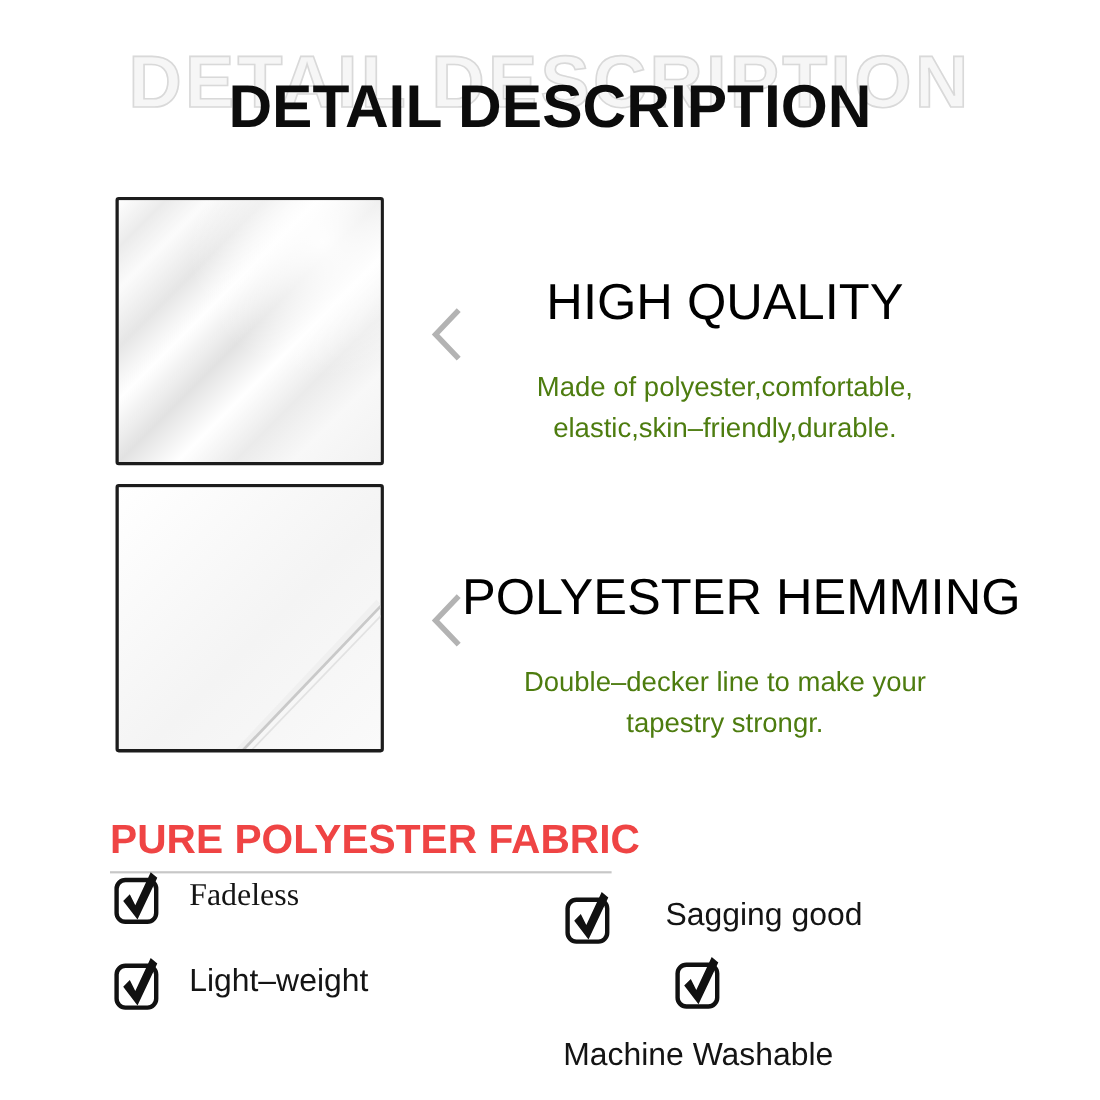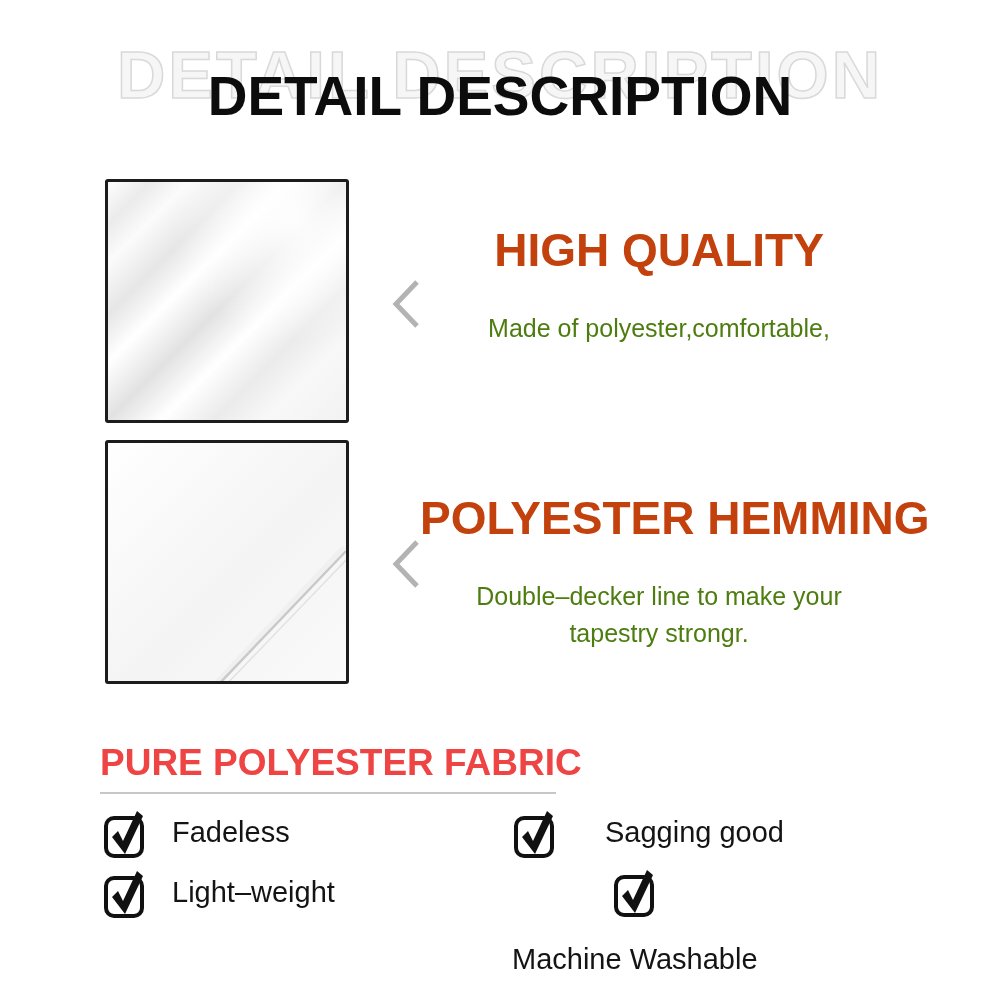--- a/index.html
+++ b/index.html
@@ -64,22 +64,22 @@
   .chevron2 { left: 391px; top: 538px; }
 
   
   .text-col {
     position: absolute; left: 420px; width: 478px;
     text-align: center; z-index: 2;
   }
   .col1 { top: 224px; }
   .col2 { top: 492px; }
   .sec-heading {
-    font-size: 46px; font-weight: 700; color: #c2410c;
-    line-height: 52px; white-space: nowrap;
+    font-size: 46px; font-weight: 400; color: #000000;
+    line-height: 52px; white-space: nowrap; margin-top: 24px;
   }
   .sec-body {
     margin-top: 34px;
     font-size: 25px; line-height: 37px; color: #4d7c0f;
   }
 
   
   .features-title {
     position: absolute; left: 100px; top: 742px;
     font-size: 37px; font-weight: 700; letter-spacing: 0px;
@@ -88,21 +88,21 @@
   .features-underline {
     position: absolute; left: 100px; top: 792px;
     width: 456px; height: 2px; background: #c7c7c7; z-index: 2;
   }
   .feature-item {
     position: absolute; display: flex; align-items: center;
     gap: 24px; height: 58px;
     font-size: 29px; color: #141414; z-index: 2;
     white-space: nowrap;
   }
-  .f1 { left: 102px; top: 803px; }
+  .f1 { left: 102px; top: 785px; font-family: Liberation Serif, serif; }
   .f2 { left: 102px; top: 863px; align-items: center; }
   .f3 { left: 512px; top: 803px; gap: 47px; }
   .f4 { left: 512px; top: 863px; flex-direction: column; }
   .checkbox-icon { flex: 0 0 auto; display: block; }
 </style>
 </head>
 <body>
 
 <div class="page">
 
@@ -114,20 +114,21 @@
   </div>
 
   <svg class="chevron chevron1" width="30" height="52" viewBox="0 0 30 52">
     <polyline points="26,4 5,26 26,48" fill="none" stroke="#b3b3b3" stroke-width="5"></polyline>
   </svg>
 
   <div class="text-col col1">
     <div class="sec-heading">HIGH QUALITY</div>
     <div class="sec-body">
       <div>Made of polyester,comfortable,</div>
+      <div>elastic,skin–friendly,durable.</div>
     </div>
   </div>
 
   <div class="img-frame frame2">
     <svg class="hem-art" viewBox="0 0 238 238" preserveAspectRatio="none">
       <defs>
         <linearGradient id="sheen" x1="0" y1="0" x2="1" y2="1">
           <stop offset="0" stop-color="#ffffff"></stop>
           <stop offset="0.55" stop-color="#f4f4f4"></stop>
           <stop offset="1" stop-color="#fafafa"></stop>

